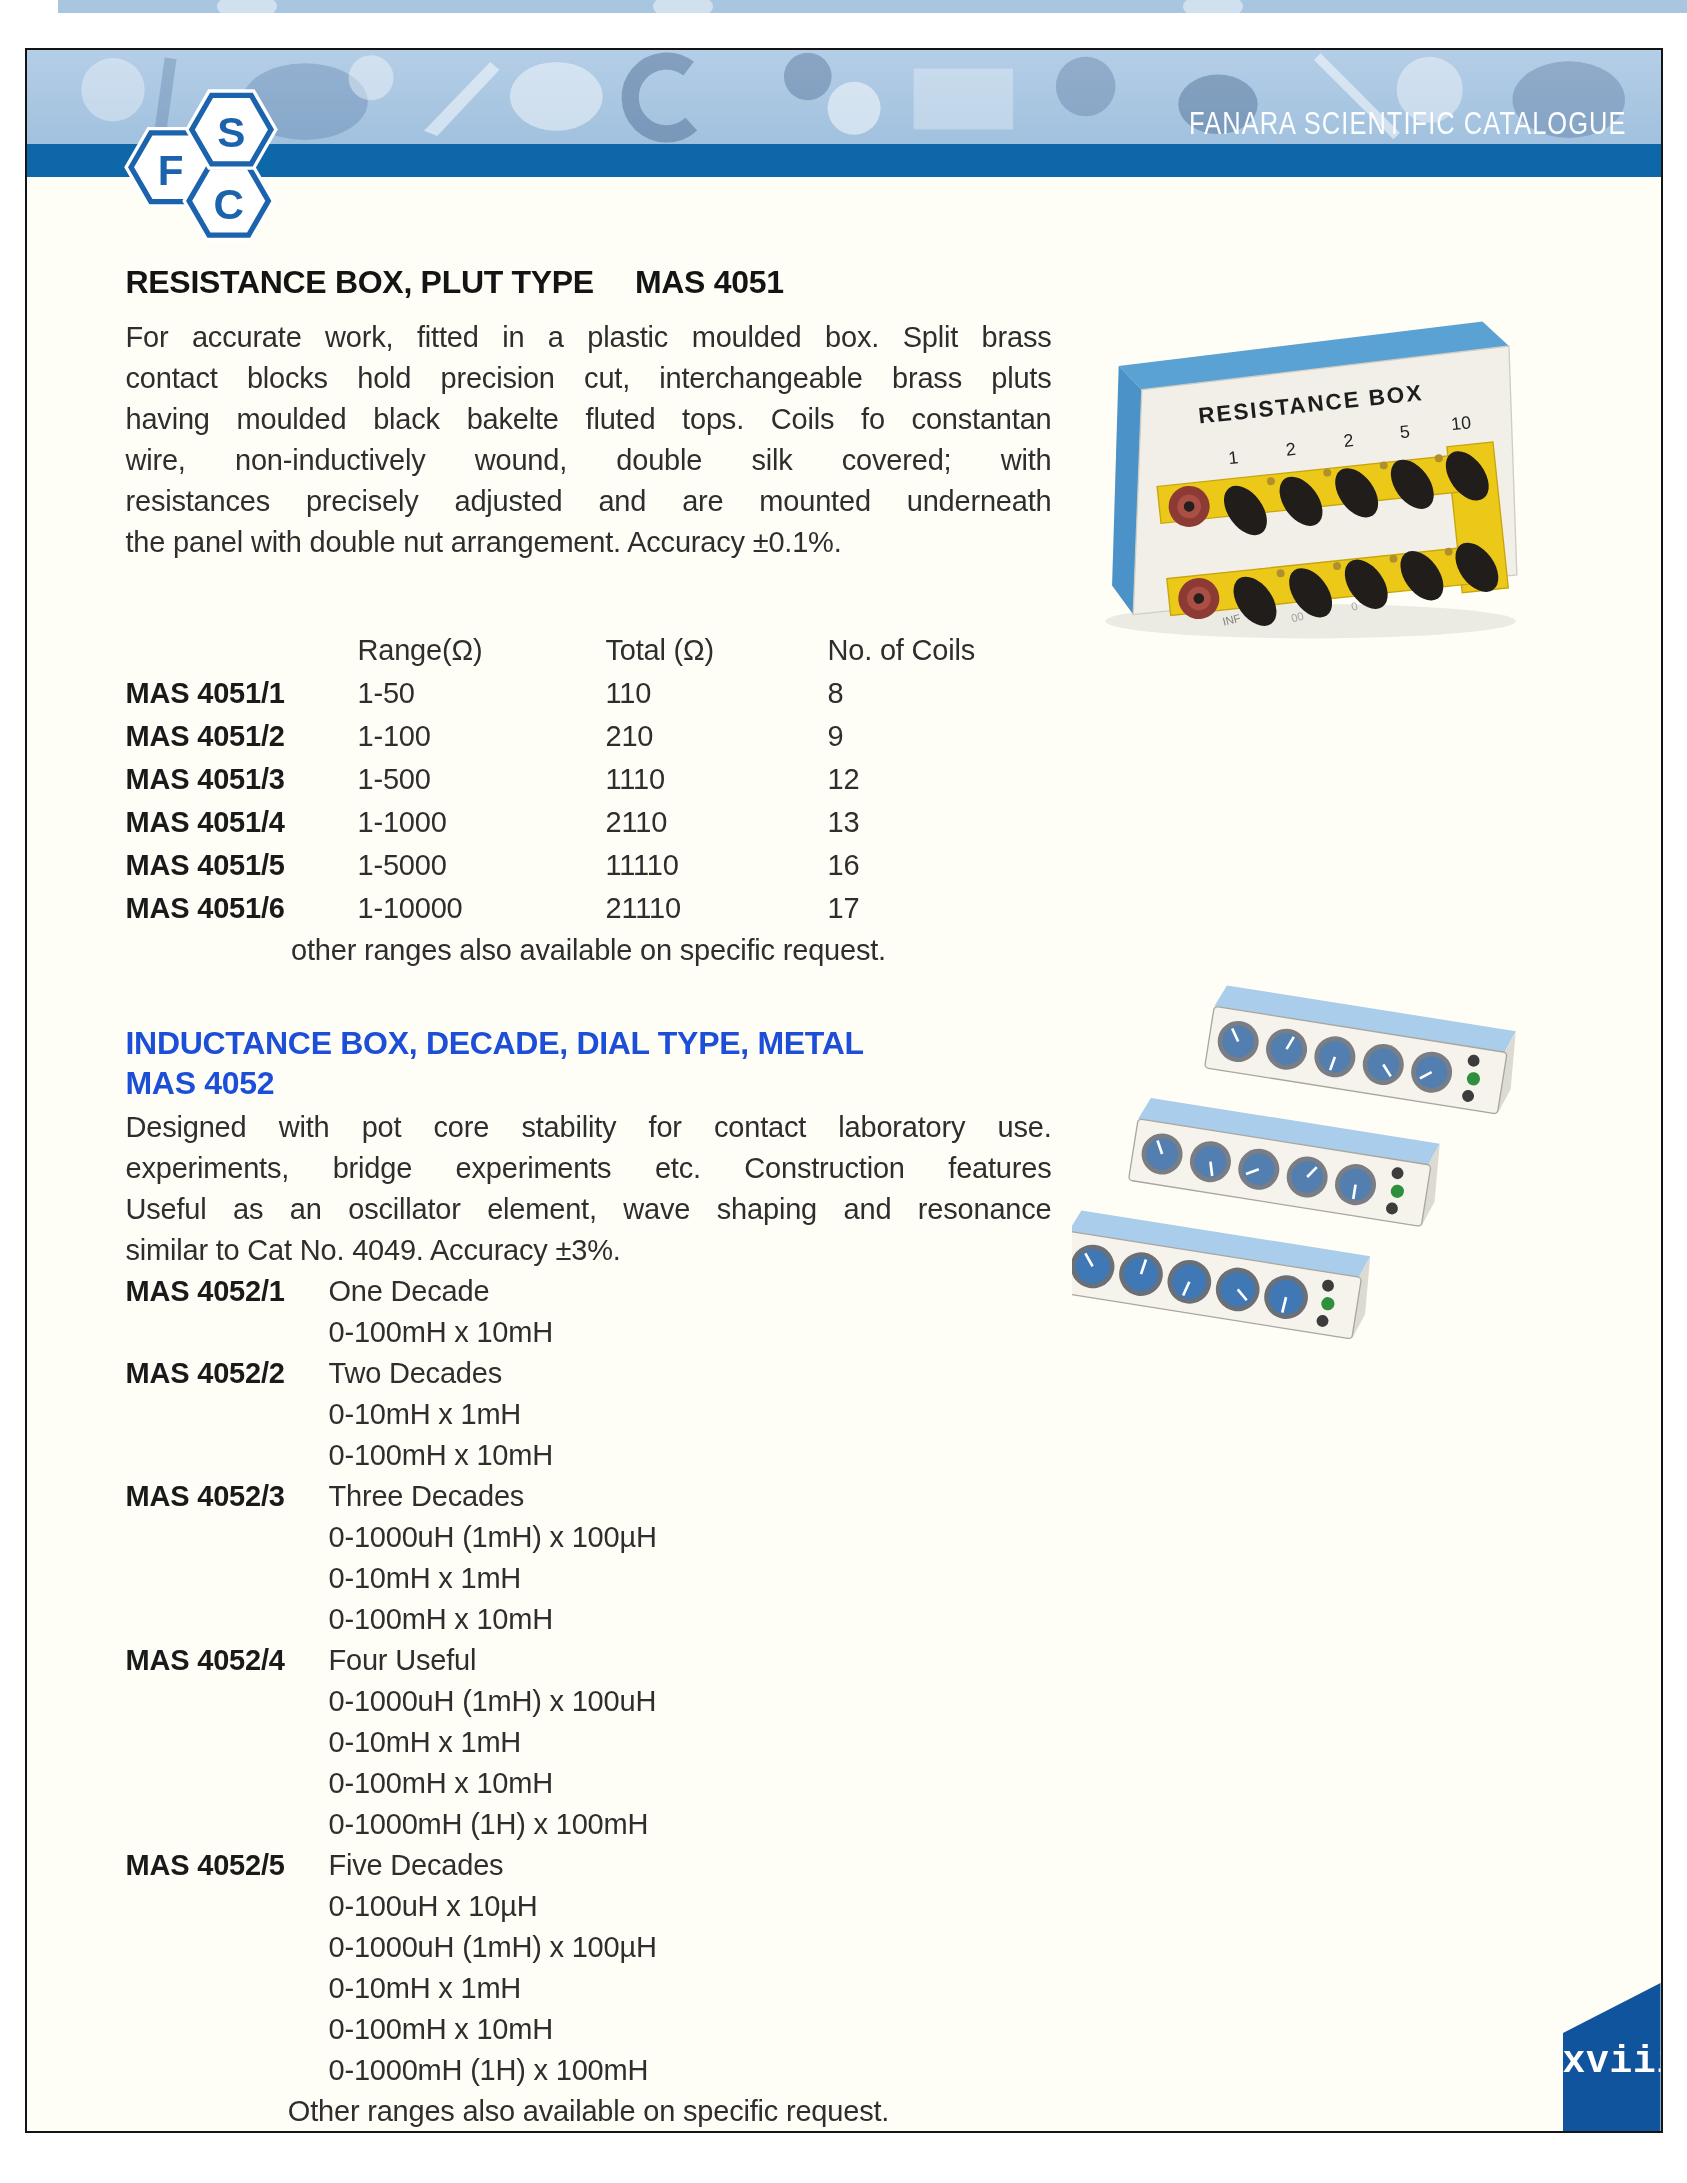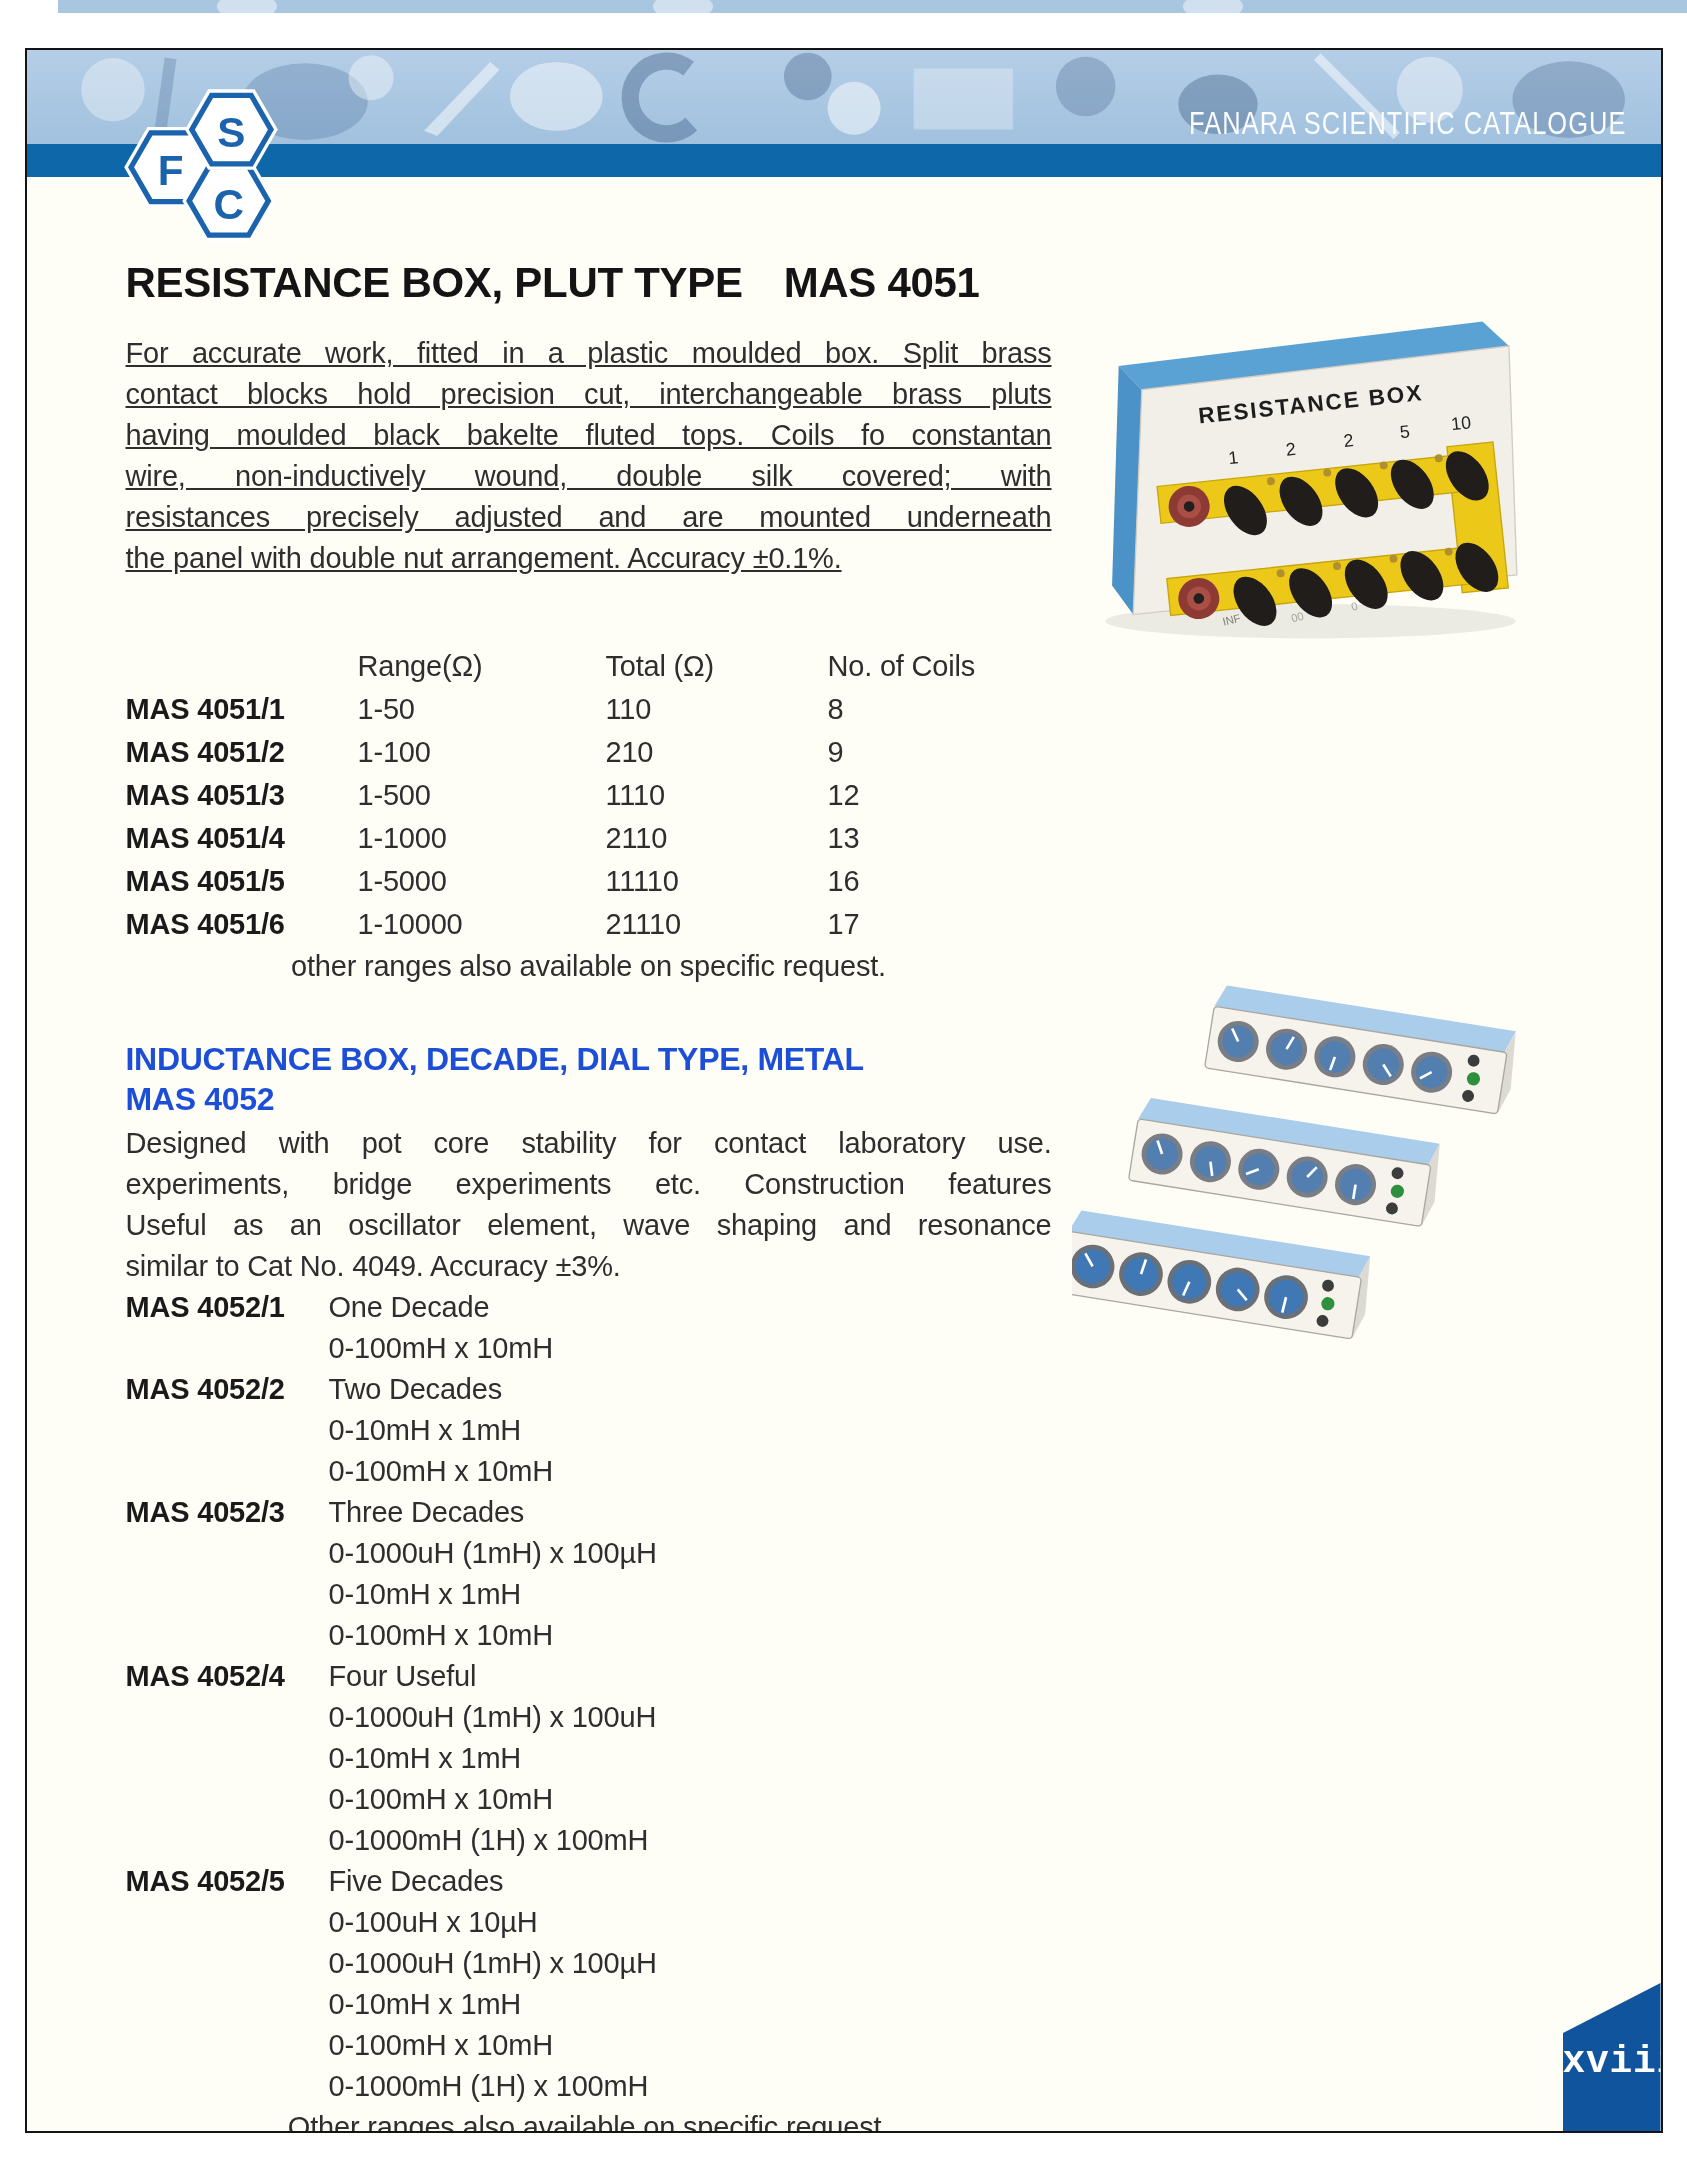--- a/index.html
+++ b/index.html
@@ -21,24 +21,24 @@
   .stripe{position:absolute;left:0;top:94px;width:100%;height:33px;background:#0e67a8;}
   .cat-title{position:absolute;top:56px;right:34px;white-space:nowrap;color:#fbfdff;
              font-size:31px;font-weight:400;letter-spacing:1.3px;
              transform:scaleX(.82);transform-origin:100% 50%;}
 
   .logo-svg{position:absolute;left:93px;top:6.6px;width:232px;height:198px;}
 
   
   .main{position:absolute;left:99px;top:214px;width:926px;color:#2e2e2e;
         font-size:29px;letter-spacing:-0.2px;}
-  .sec-title{font-size:42px;line-height:37px;height:37px;font-weight:bold;color:#141414;
+  .sec-title{font-size:32px;line-height:37px;height:37px;font-weight:bold;color:#141414;
              letter-spacing:-0.3px;white-space:nowrap;}
   .sec-title .code-gap{margin-left:41px;}
-  .para{margin-top:32px;line-height:41px;text-decoration:underline;}
+  .para{margin-top:16px;line-height:41px;}
   .jl{text-align:justify;text-align-last:justify;}
   .spec-table{margin-top:66px;}
   .trow{display:grid;grid-template-columns:232px 248px 222px 1fr;height:43px;line-height:43px;}
   .bcode{font-weight:bold;color:#1a1a1a;}
   .note{line-height:41px;height:41px;text-align:center;}
   .sec2-title{margin-top:52px;font-size:32px;line-height:40px;font-weight:bold;color:#1d4ed8;
               letter-spacing:-0.3px;}
   .para2{margin-top:4px;line-height:41px;}
   .models{margin-top:0;}
   .lrow{display:grid;grid-template-columns:203px 1fr;height:41px;line-height:41px;}

